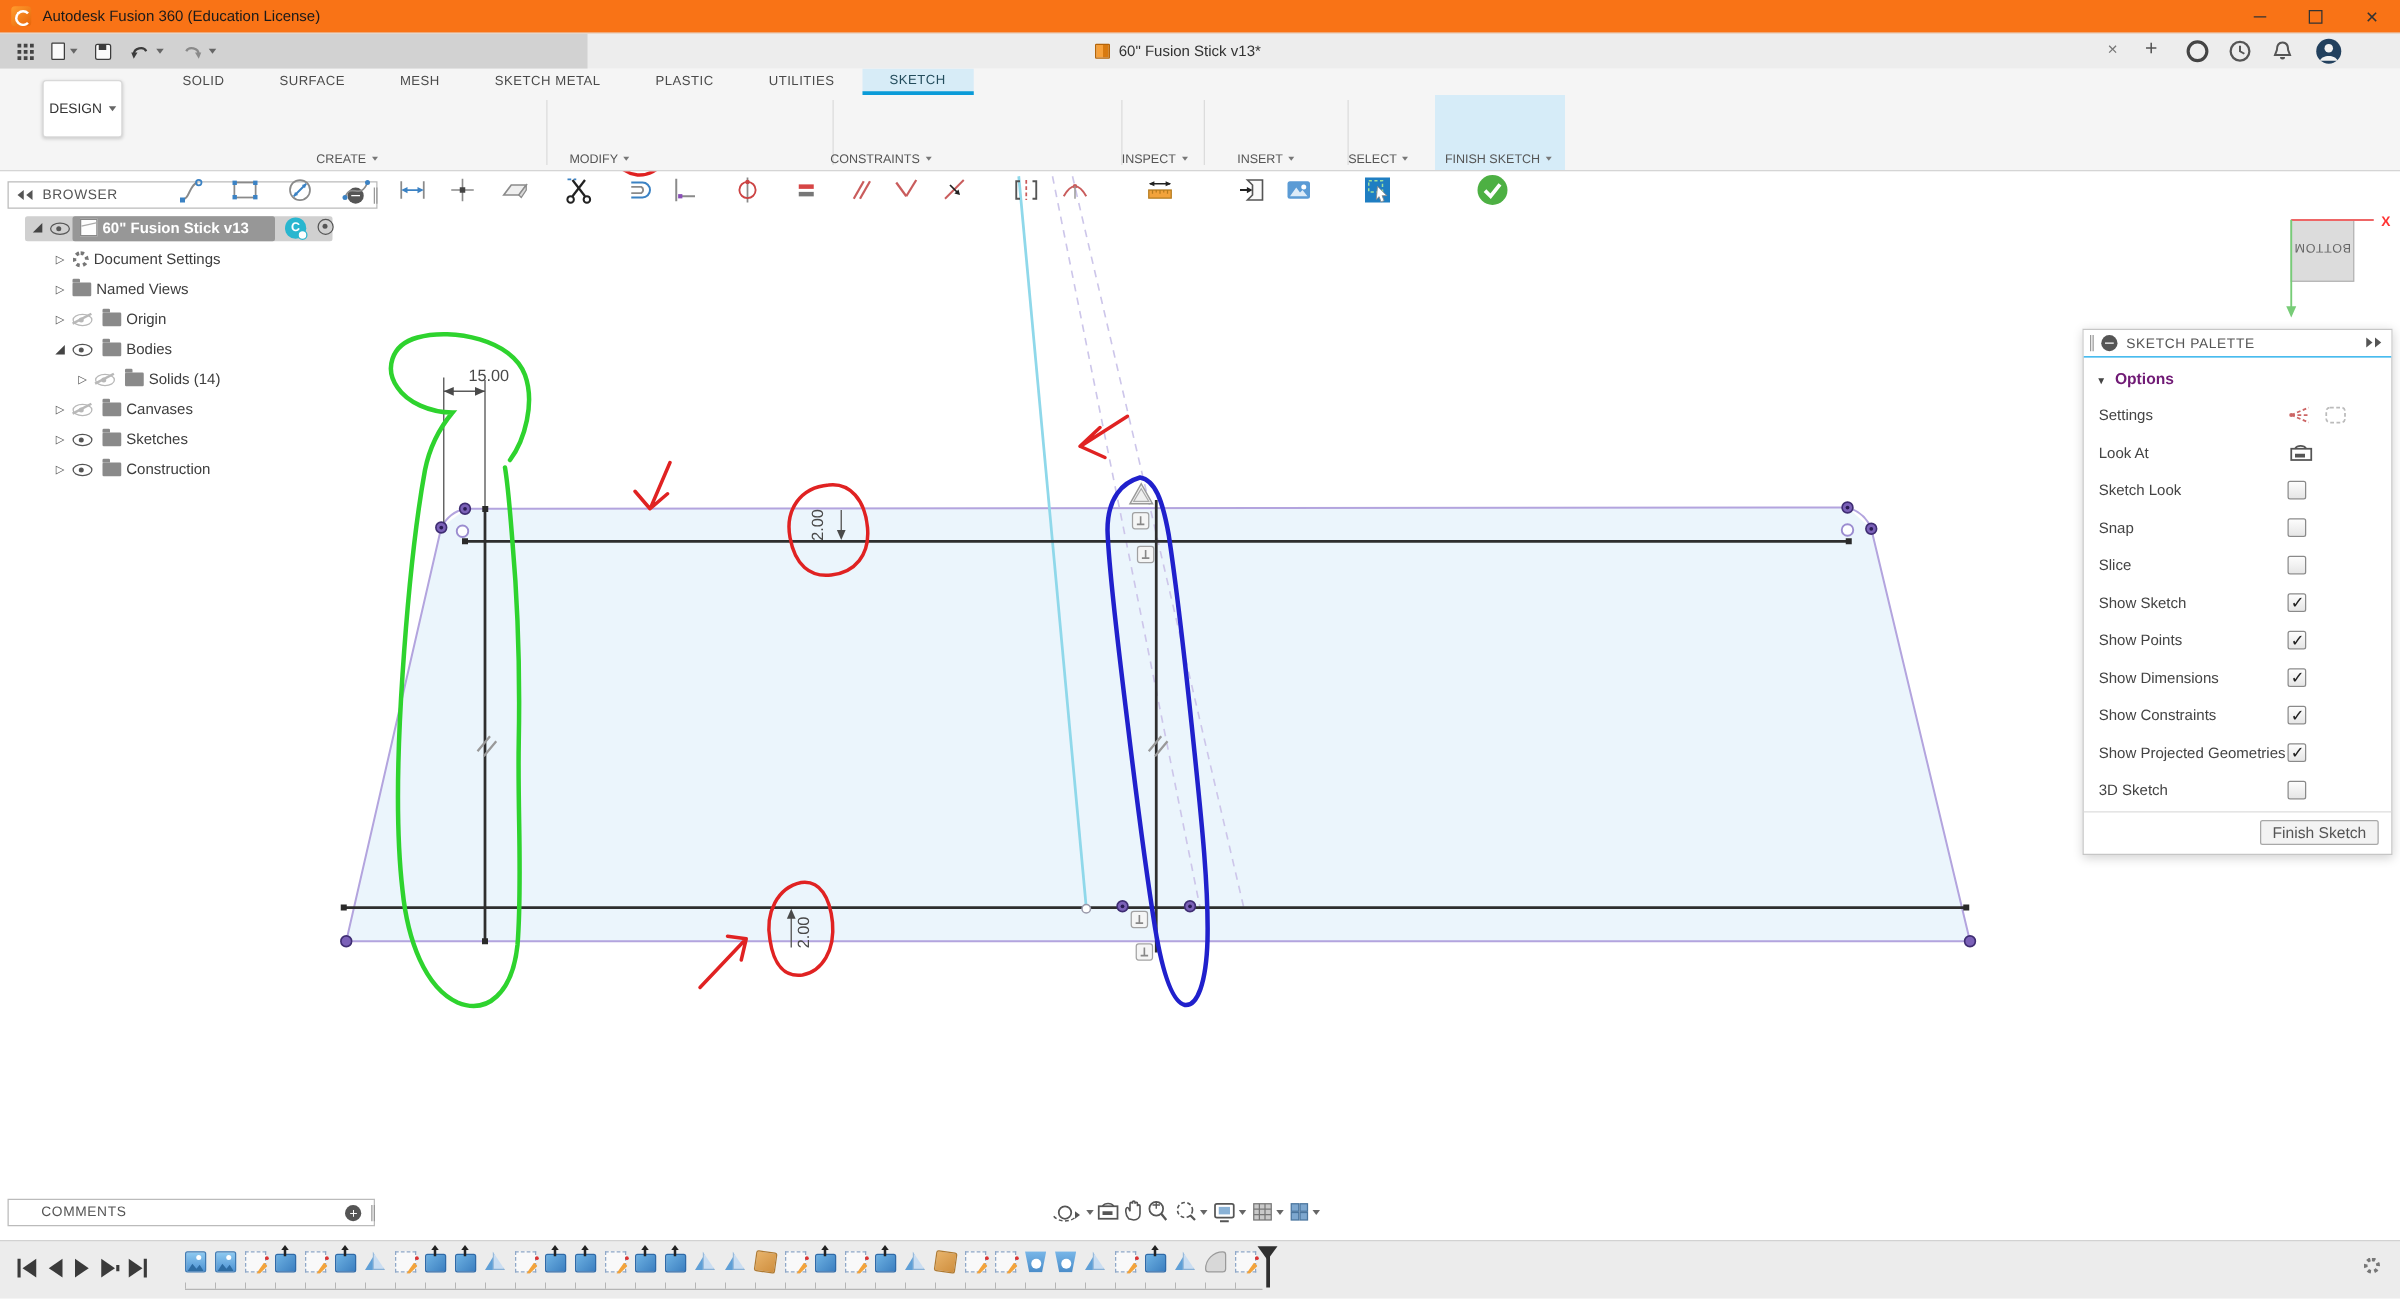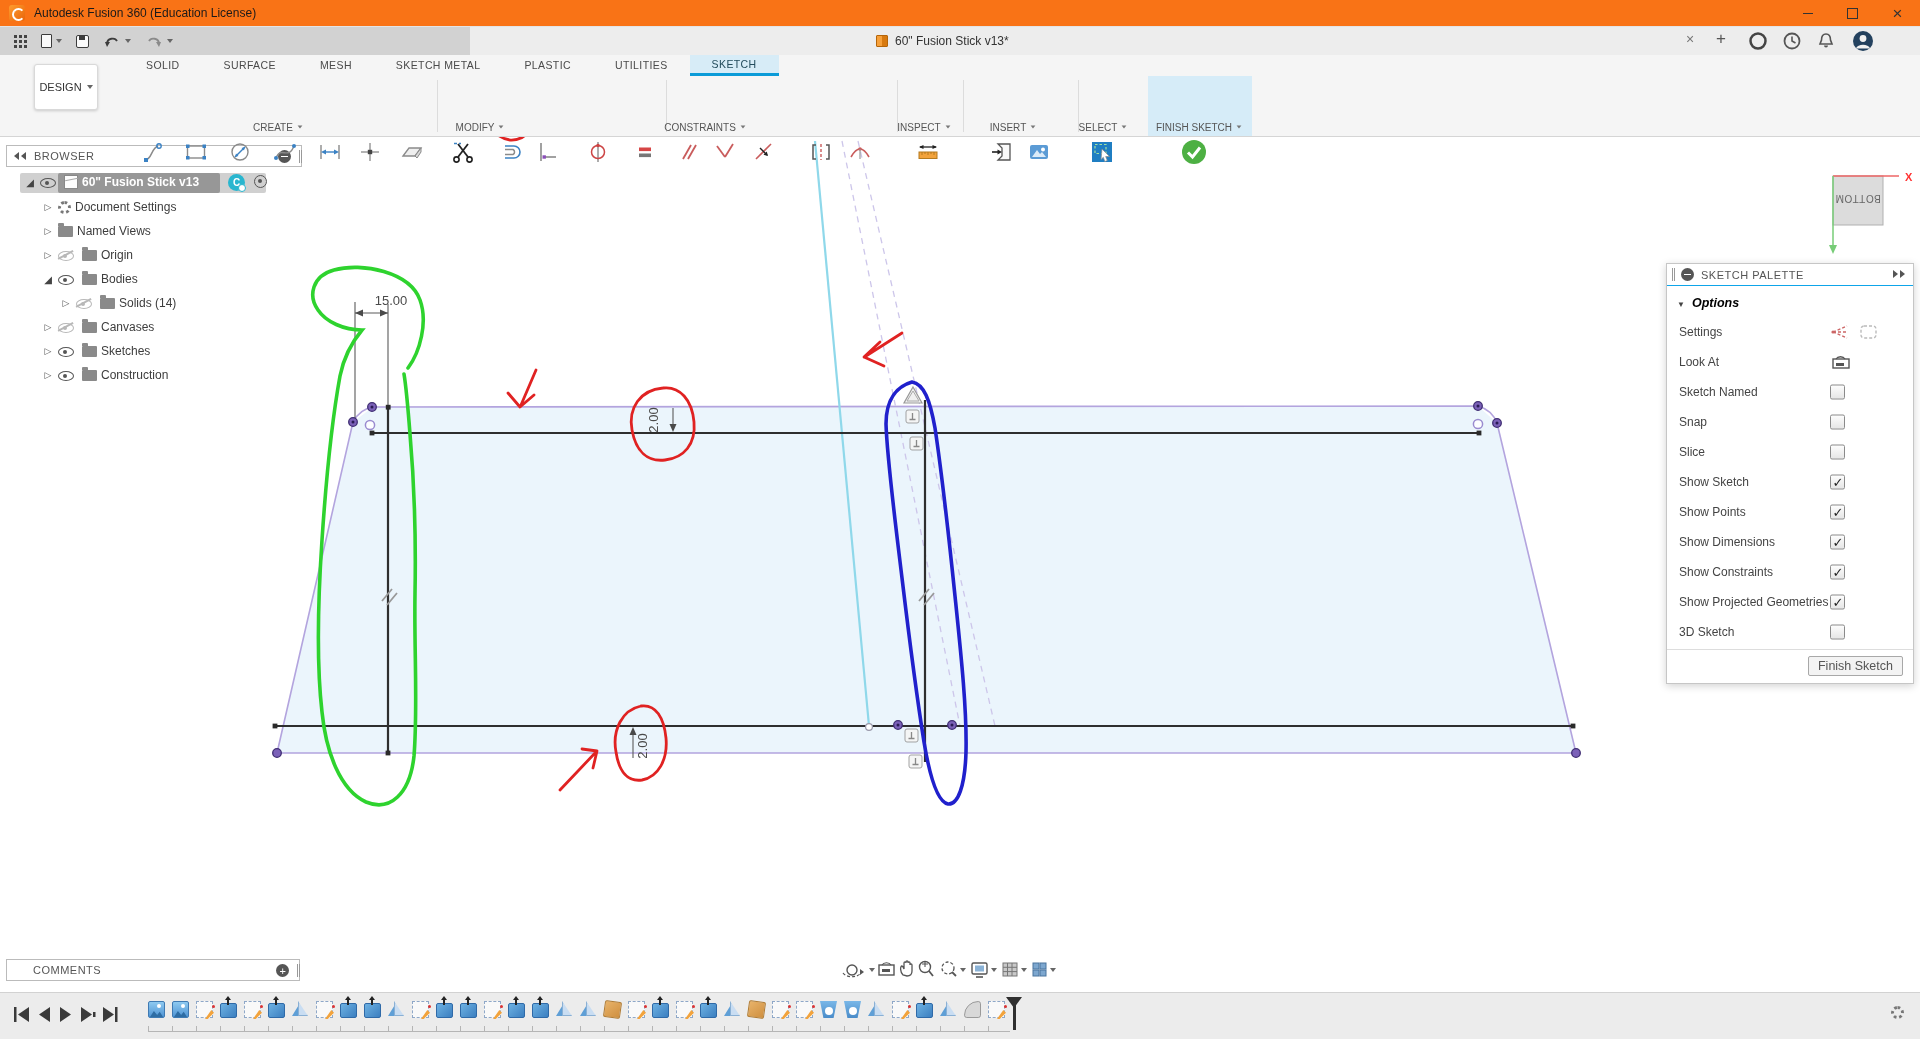--- a/index.html
+++ b/index.html
@@ -100,21 +100,21 @@
   
   #palette{position:absolute;left:1666px;top:263px;width:248px;height:421px;background:#fff;
     border:1px solid #c6c6c6;box-shadow:0 2px 8px rgba(0,0,0,.18);z-index:25;font-size:12px;color:#444;}
   #palette .panel-head{border:none;border-bottom:1px solid #0ea5e9;}
   #pal-grip{width:3px;height:13px;border-left:1.5px solid #999;border-right:1.5px solid #999;margin:0 6px 0 5px;}
   #pal-head-circle{position:relative;width:13px;height:13px;border-radius:50%;background:#555;margin-right:7px;}
   #pal-head-circle::after{content:'';position:absolute;left:3px;top:5.7px;width:7px;height:1.6px;background:#fff;}
   .expand-arrows{position:absolute;right:8px;top:6px;display:flex;}
   .expand-arrows i{width:0;height:0;border-top:4px solid transparent;border-bottom:4px solid transparent;
     border-left:5px solid #555;margin-left:2px;}
-  #pal-options{position:absolute;left:10px;top:32px;font-weight:bold;font-size:12.5px;color:#000000;font-style:italic;}
+  #pal-options{position:absolute;left:10px;top:32px;font-weight:bold;font-size:12.5px;color:#701a75;}
   #pal-options::before{content:'▼';font-size:8px;margin-right:7px;color:#444;}
   .prow{position:absolute;left:0;width:248px;height:30px;display:flex;align-items:center;}
   .prow .plabel{margin-left:12px;}
   .pctl{position:absolute;left:163px;top:50%;transform:translateY(-50%);display:flex;align-items:center;}
   .chk{width:15px;height:15px;border:1px solid #8a8a8a;border-radius:2px;
     background:linear-gradient(#fdfdfd,#e6e6e6);position:relative;}
   .chk.checked::after{content:'✓';position:absolute;left:1.5px;top:-1px;font-size:13px;color:#222;}
   #pal-footer{position:absolute;left:0;top:385px;width:246px;height:34px;border-top:1px solid #ddd;}
   #finish-btn{position:absolute;right:10px;top:6px;padding:2px 9px;font-size:12.5px;color:#555;
     background:#f3f3f3;border:1px solid #a8a8a8;border-radius:2px;}
@@ -642,21 +642,21 @@
     <span class="plabel">Look At</span>
     <span class="pctl">
       <svg width="22" height="18">
           <path d="M6 6 A5 4 0 0 1 15 6" fill="none" stroke="#555" stroke-width="1.3"></path>
           <rect x="3" y="6" width="16" height="9" fill="none" stroke="#555" stroke-width="1.4"></rect>
           <rect x="6" y="10" width="8" height="3" fill="#555"></rect>
         </svg>
     </span>
   </div>
   <div class="prow" style="top:113px">
-    <span class="plabel">Sketch Named</span>
+    <span class="plabel">Sketch Look</span>
     <span class="pctl">
         <span class="chk"></span>
       </span>
   </div>
   <div class="prow" style="top:143px">
     <span class="plabel">Snap</span>
     <span class="pctl">
         <span class="chk"></span>
       </span>
   </div>

